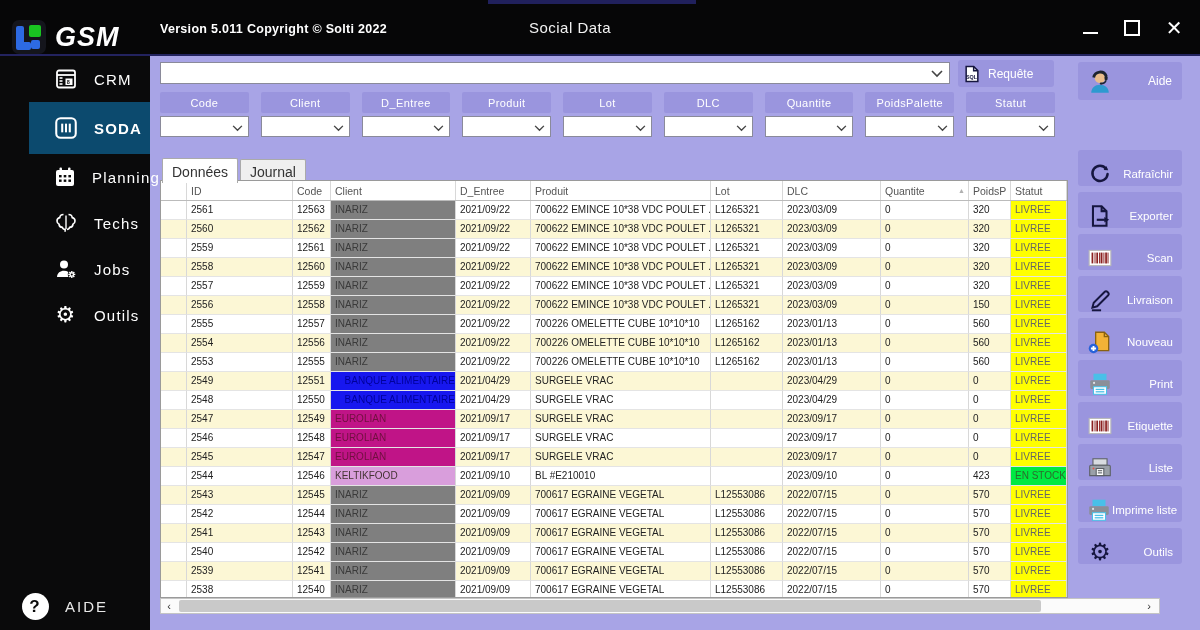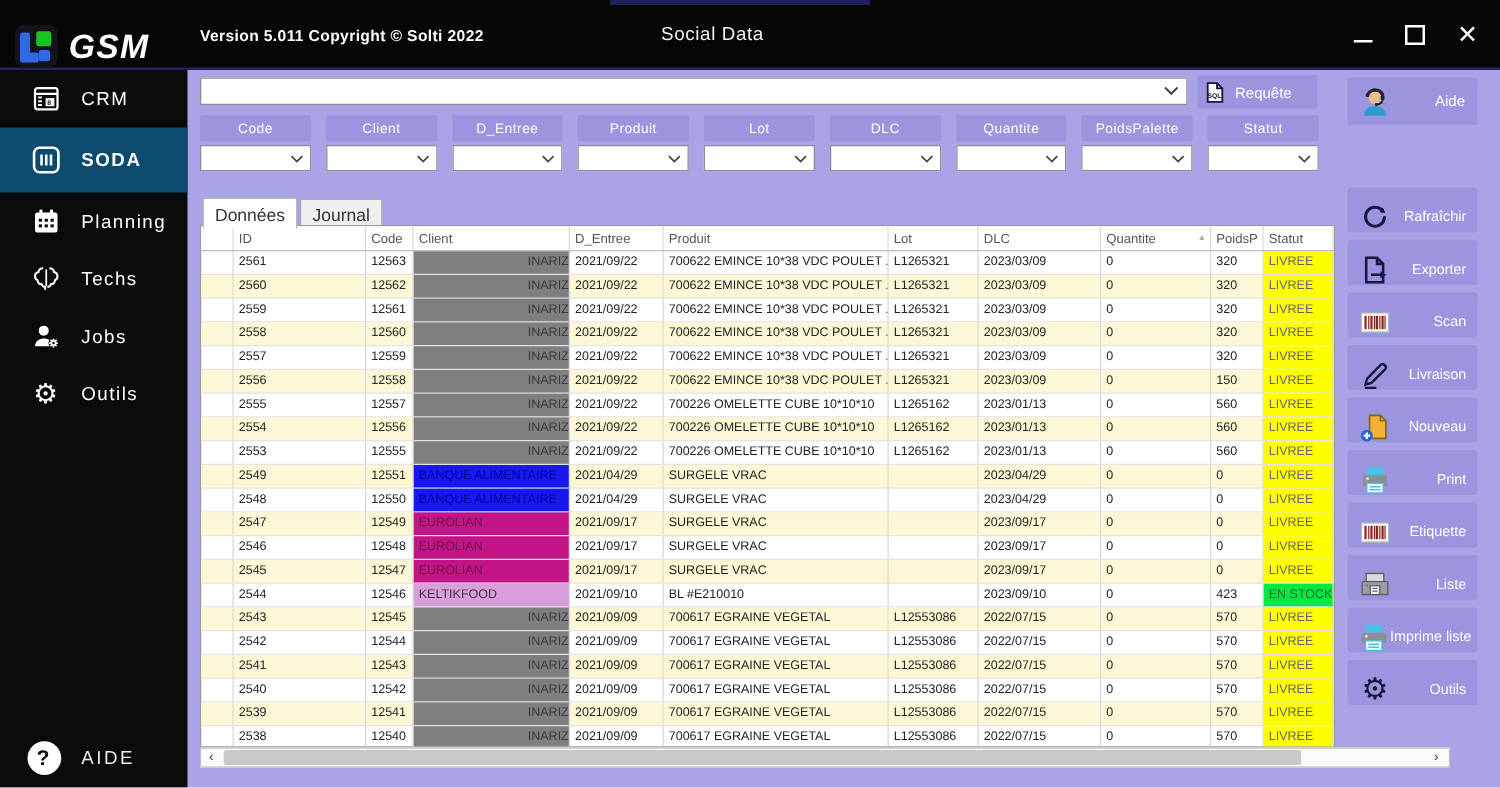--- a/index.html
+++ b/index.html
@@ -19,21 +19,21 @@
   .version-text{position:absolute;left:160px;top:22px;color:#fff;font-size:12.5px;font-weight:bold;letter-spacing:.3px;}
   .win-title{position:absolute;left:450px;top:19px;width:240px;text-align:center;color:#f2f2f2;font-size:15px;letter-spacing:.5px;}
   .win-controls{position:absolute;right:18px;top:0;height:56px;display:flex;align-items:center;gap:26px;}
   .wc{color:#fff;cursor:default;display:flex;align-items:center;justify-content:center;width:16px;height:16px;}
   .wc-min{border-bottom:2px solid #fff;height:9px;width:15px;}
   .wc-max{border:2px solid #fff;width:12px;height:12px;}
   .wc-close{font-size:20px;line-height:16px;}
 
   
   .sidebar{position:absolute;left:0;top:56px;width:150px;height:574px;background:#0a0a0b;}
-  .nav-item{display:flex;align-items:center;gap:15px;padding:10px 0 10px 24px;color:#fff;font-size:15px;letter-spacing:1.2px;cursor:default;}
+  .nav-item{display:flex;align-items:center;gap:15px;padding:10px 0 10px 24px;color:#fff;font-size:15px;letter-spacing:1.2px;cursor:default;margin-left:29px;}
   .nav-item .icn{width:26px;height:26px;display:flex;align-items:center;justify-content:center;}
   .nav-item.active{background:#0c4a6e;padding-top:13px;padding-bottom:13px;font-weight:bold;}
   .sidebar-footer{position:absolute;left:22px;bottom:10px;display:flex;align-items:center;gap:16px;color:#e8e8e8;font-size:15px;letter-spacing:2px;}
   .q-circle{width:27px;height:27px;background:#fff;color:#0a0a0a;border-radius:50%;display:flex;align-items:center;justify-content:center;font-weight:800;font-size:17px;}
 
   
   .main-combo{position:absolute;left:160px;top:62px;width:790px;height:22px;background:#fff;border:1px solid #8a8a9a;box-sizing:border-box;display:flex;align-items:center;justify-content:flex-end;padding-right:6px;}
   .combo-val{flex:1;font-size:11px;color:#222;padding-left:5px;}
   .sql-btn{position:absolute;left:958px;top:60px;width:96px;height:27px;background:#9a95de;border-radius:3px;display:flex;align-items:center;gap:6px;padding:0 4px;box-sizing:border-box;color:#fff;font-size:12px;}
   .sql-btn .icn{width:20px;height:22px;display:flex;align-items:center;}
@@ -50,22 +50,22 @@
 
   
   .grid{position:absolute;left:160px;top:180px;width:908px;height:418px;background:#fff;border:1px solid #9a9a9a;box-sizing:border-box;overflow:hidden;}
   .g-cols{display:grid;grid-template-columns:26px 106px 38px 125px 75px 180px 72px 98px 88px 42px 56px;}
   .g-head{height:19px;border-bottom:1px solid #bbb;}
   .g-head .cell{color:#555;font-size:10.5px;line-height:18px;background:#fff;display:flex;align-items:center;justify-content:space-between;}
   .cell{padding-left:4px;border-right:1px solid #d8d8d8;white-space:nowrap;overflow:hidden;box-sizing:border-box;}
   .g-row{height:19px;}
   .g-row .cell{font-size:10px;line-height:18px;color:#222;border-bottom:1px solid #e4e4e4;}
   .g-row.alt .cell{background:#fcf7d5;}
-  .c-gray{background:#7f7f7f !important;color:#3a3a3a !important;text-align:right;}
-  .c-blue{background:#1717ef !important;color:#00009a !important;}
+  .c-gray{background:#7f7f7f !important;color:#3a3a3a !important;}
+  .c-blue{background:#1717ef !important;color:#00009a !important;text-align:right;}
   .c-magenta{background:#c01487 !important;color:#70103f !important;}
   .c-plum{background:#d99edc !important;color:#433 !important;}
   .s-yellow{background:#ffff00 !important;color:#666 !important;}
   .s-green{background:#00e943 !important;color:#2c6b2c !important;}
   .sort-tri{color:#b0b0b0;font-size:7px;padding-right:3px;}
 
   
   .hscroll{position:absolute;left:160px;top:598px;width:1000px;height:16px;background:#fbfbfb;border:1px solid #c4c4c4;box-sizing:border-box;}
   .hs-arrow{position:absolute;top:0;width:16px;height:14px;display:flex;align-items:center;justify-content:center;font-size:11px;color:#333;}
   .hs-left{left:0;}

